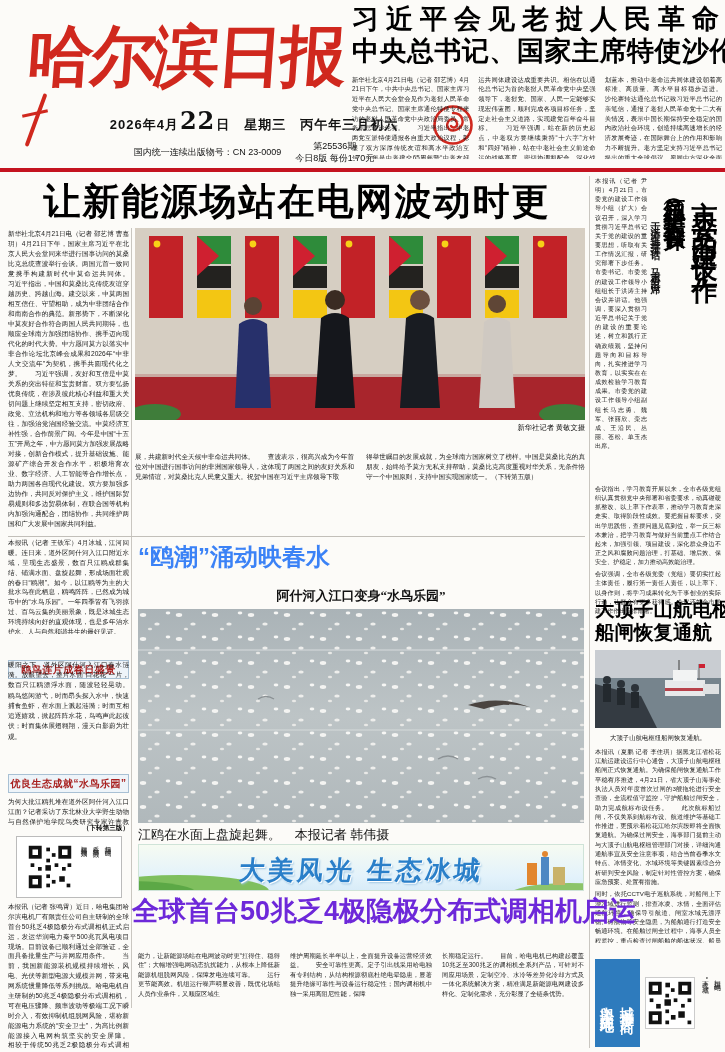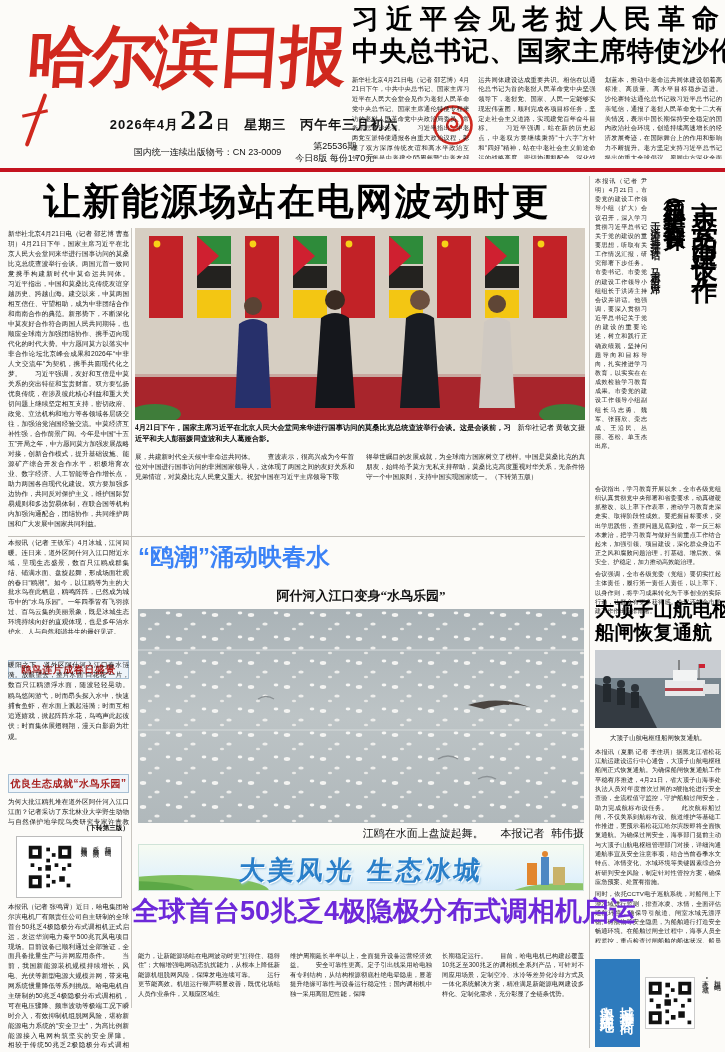--- a/index.html
+++ b/index.html
@@ -63,21 +63,21 @@
   .dam-h { font-size:19.5px; font-weight:900; color:#000; line-height:1.2; white-space:nowrap; }
   .dam-photo { margin-top:5px; }
   .dam-cap { font-size:6.4px; text-align:center; color:#111; font-family:"Liberation Serif",serif; margin-top:2px; }
   .dam-body { margin-top:4px; height:196px; font-size:6.2px; line-height:1.5; text-align:justify; color:#222; overflow:hidden; }
   .dam-body div + div { margin-top:3px; }
 
   
   .gull-h { position:absolute; left:138px; top:541px; width:446px; text-align:left; font-size:24px; font-weight:900; color:#3b82f6; white-space:nowrap; }
   .gull-sub { position:absolute; left:138px; top:587px; width:446px; text-align:center; font-size:13px; font-weight:bold; color:#111; font-family:"Liberation Serif",serif; }
   .gull-photo { position:absolute; left:138px; top:609px; width:446px; height:214px; }
-  .gull-cap { position:absolute; left:138px; top:826px; width:446px; text-align:right; font-size:11px; color:#111; font-family:Liberation Mono, monospace; }
+  .gull-cap { position:absolute; left:138px; top:826px; width:446px; font-size:13px; color:#111; font-family:Liberation Sans, sans-serif; }
   .gull-cap .credit { margin-left:10px; }
 
   
   .eco { position:absolute; left:138px; top:844px; width:446px; height:47px; background:linear-gradient(180deg,#f6fbf2 0%,#e3f2fb 70%,#d8ecf8 100%); border:1px solid #cfe3d8; overflow:hidden; }
   .eco-text { position:absolute; left:0; right:0; top:8px; text-align:center; font-size:26px; font-weight:900; letter-spacing:3px; color:#2a7fc9; text-shadow:1px 1px 0 #ffffff,2px 2px 2px #9fc7e4; font-family:"DejaVu Serif",serif; transform:skewX(-5deg); }
 
   
   .lm { position:absolute; left:8px; width:121px; color:#1a1a1a; }
   .lm-intro { top:538px; height:96px; font-size:6.6px; line-height:1.5; text-align:justify; overflow:hidden; }
   .subhead { position:absolute; left:8px; width:121px; height:19px; background:#eef4f9; border:1px solid #a8c0d4; color:#a8201f; font-weight:900; font-size:10px; text-align:center; line-height:17px; letter-spacing:0.5px; }
@@ -209,21 +209,20 @@
         <circle cx="362" cy="76" r="9" fill="#5f4636"></circle>
           <path d="M344 180 L349 94 Q362 85 375 94 L380 180 Z" fill="#cfc9c2"></path>
         <ellipse cx="20" cy="186" rx="26" ry="10" fill="#3f7d3a"></ellipse>
         <ellipse cx="430" cy="186" rx="26" ry="10" fill="#3f7d3a"></ellipse>
       </g>
     </svg>
   </div>
 
   <div class="lead-cap">
     <span class="credit">新华社记者 黄敬文摄</span>
-    <span>4月21日下午，国家主席习近平在北京人民大会堂同来华进行国事访问的莫桑比克总统查波举行会谈。这是会谈前，习近平和夫人彭丽媛同查波和夫人葛娅合影。</span>
   </div>
 
   <div class="lead-below">
     <div>展，共建新时代全天候中非命运共同体。　　查波表示，很高兴成为今年首位对中国进行国事访问的非洲国家领导人，这体现了两国之间的友好关系和兄弟情谊，对莫桑比克人民意义重大。祝贺中国在习近平主席领导下取</div>
     <div>得举世瞩目的发展成就，为全球南方国家树立了榜样。中国是莫桑比克的真朋友，始终给予莫方无私支持帮助，莫桑比克高度重视对华关系，无条件恪守一个中国原则，支持中国实现国家统一。（下转第五版）</div>
   </div>
 
   <div class="party">
     <div class="party-row">
       <div class="party-text">本报讯（记者 尹明）4月21日，市委党的建设工作领导小组（扩大）会议召开，深入学习贯彻习近平总书记关于党的建设的重要思想，听取有关工作情况汇报，研究部署下步任务。市委书记、市委党的建设工作领导小组组长于洪涛主持会议并讲话。他强调，要深入贯彻习近平总书记关于党的建设的重要论述，树立和践行正确政绩观，坚持问题导向和目标导向，扎实推进学习教育，以实实在在成效检验学习教育成果。市委党的建设工作领导小组副组长马志勇、魏军、张丽欣、栾志成、王沿民、丛丽、苍松、单玉杰出席。</div>

